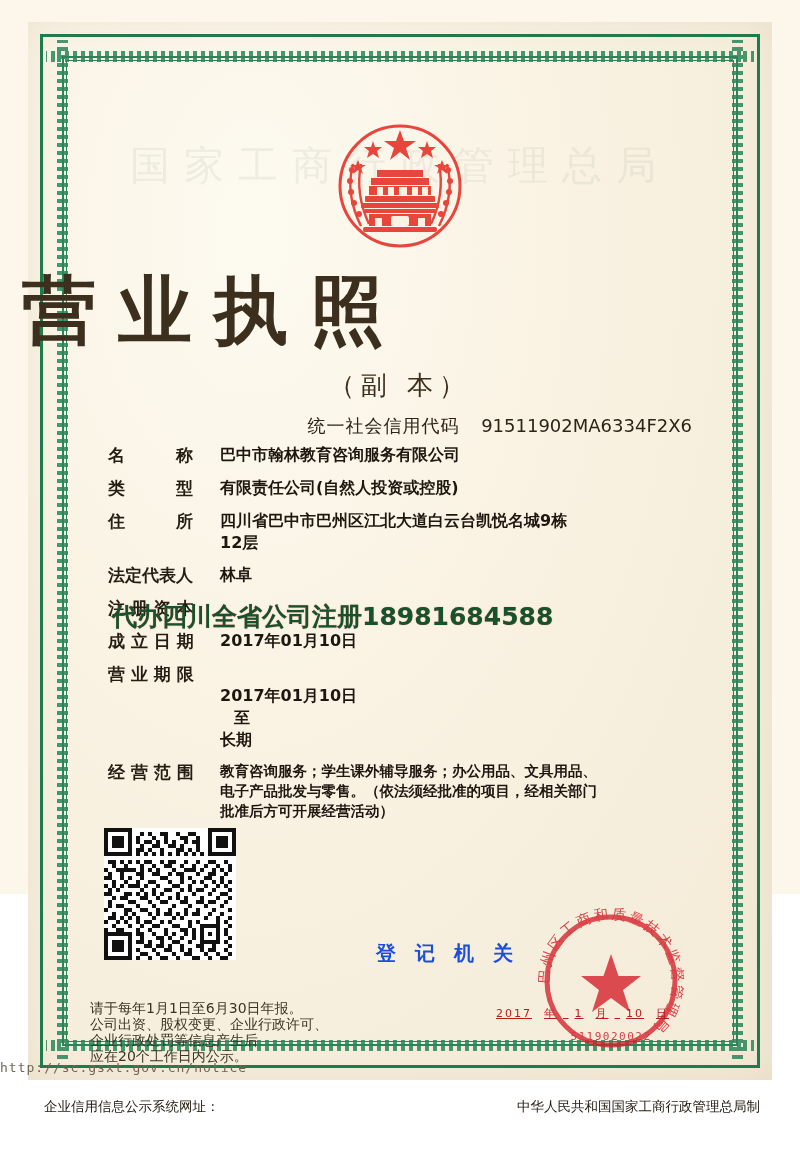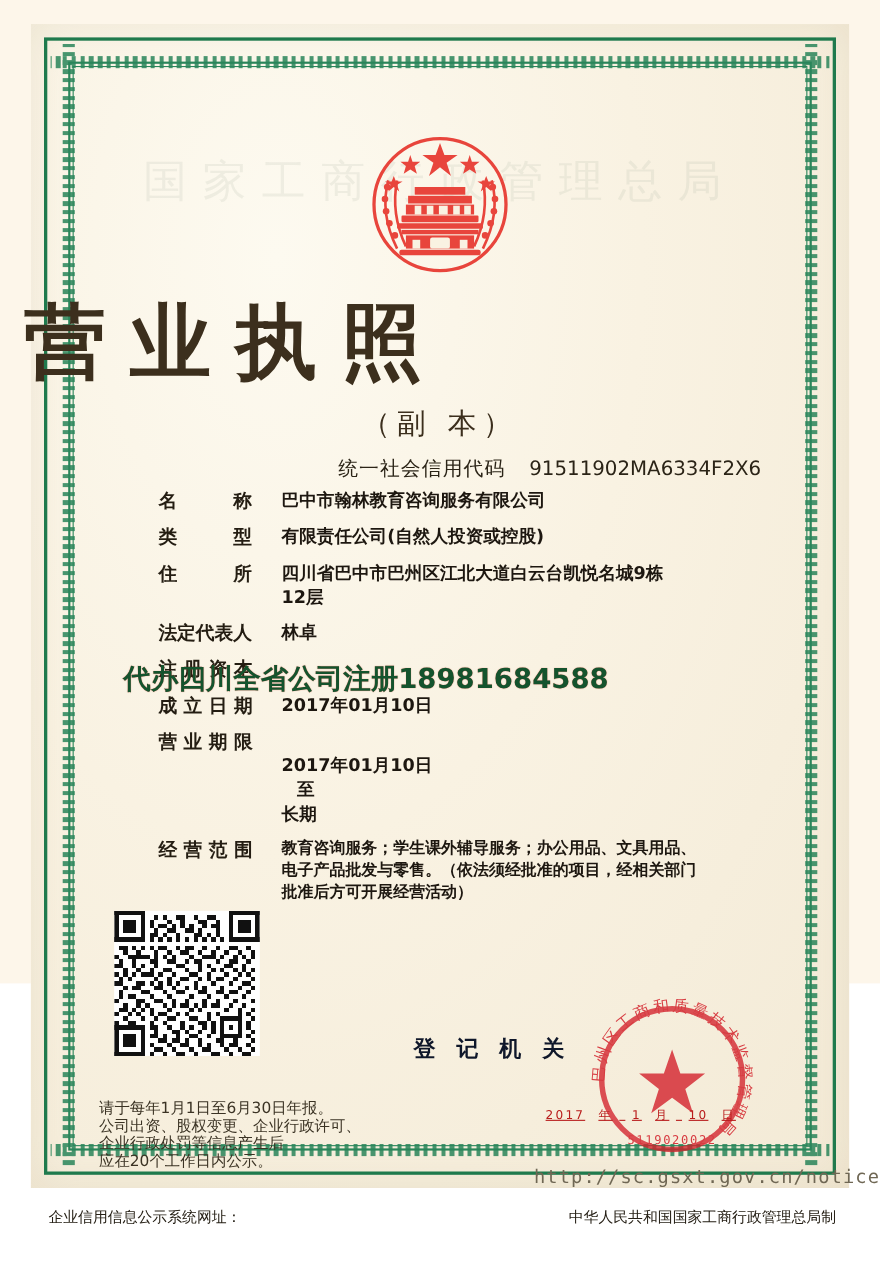--- a/index.html
+++ b/index.html
@@ -121,21 +121,20 @@
     white-space: nowrap;
   }
   .credit-code .label { letter-spacing: 1px; }
   .credit-code .value { margin-left: 16px; font-family: "DejaVu Sans", sans-serif; }
 
   .fields {
     position: absolute;
     left: 108px;
     top: 444px;
     width: 560px;
-    margin-left: 36px;
   }
   .field-row {
     display: flex;
     align-items: flex-start;
     margin-bottom: 10px;
   }
   .field-label {
     width: 112px;
     flex: 0 0 112px;
     font-size: 17px;
@@ -189,21 +188,21 @@
     white-space: pre-line;
   }
 
   .authority {
     position: absolute;
     left: 376px;
     top: 940px;
     font-size: 20px;
     font-weight: bold;
     letter-spacing: 6px;
-    color: #0f172a;
+    color: #1d4ed8;
   }
 
   .issue-date {
     position: absolute;
     left: 490px;
     top: 1006px;
     font-size: 11px;
     color: #b91c1c;
     letter-spacing: 2px;
     text-decoration: underline;
@@ -217,23 +216,23 @@
     top: 898px;
     width: 166px;
     height: 166px;
     opacity: 0.86;
   }
 
   .url-bottom {
     position: absolute;
     left: 0; right: 0;
     top: 1060px;
-    text-align: right;
+    text-align: left;
     font-family: "DejaVu Sans Mono", "Liberation Mono", monospace;
-    font-size: 17px;
+    font-size: 13px;
     color: #6f6754;
     letter-spacing: 1px;
   }
 
   .footer-left {
     position: absolute;
     left: 44px;
     top: 1098px;
     font-size: 13.5px;
     color: #262016;

